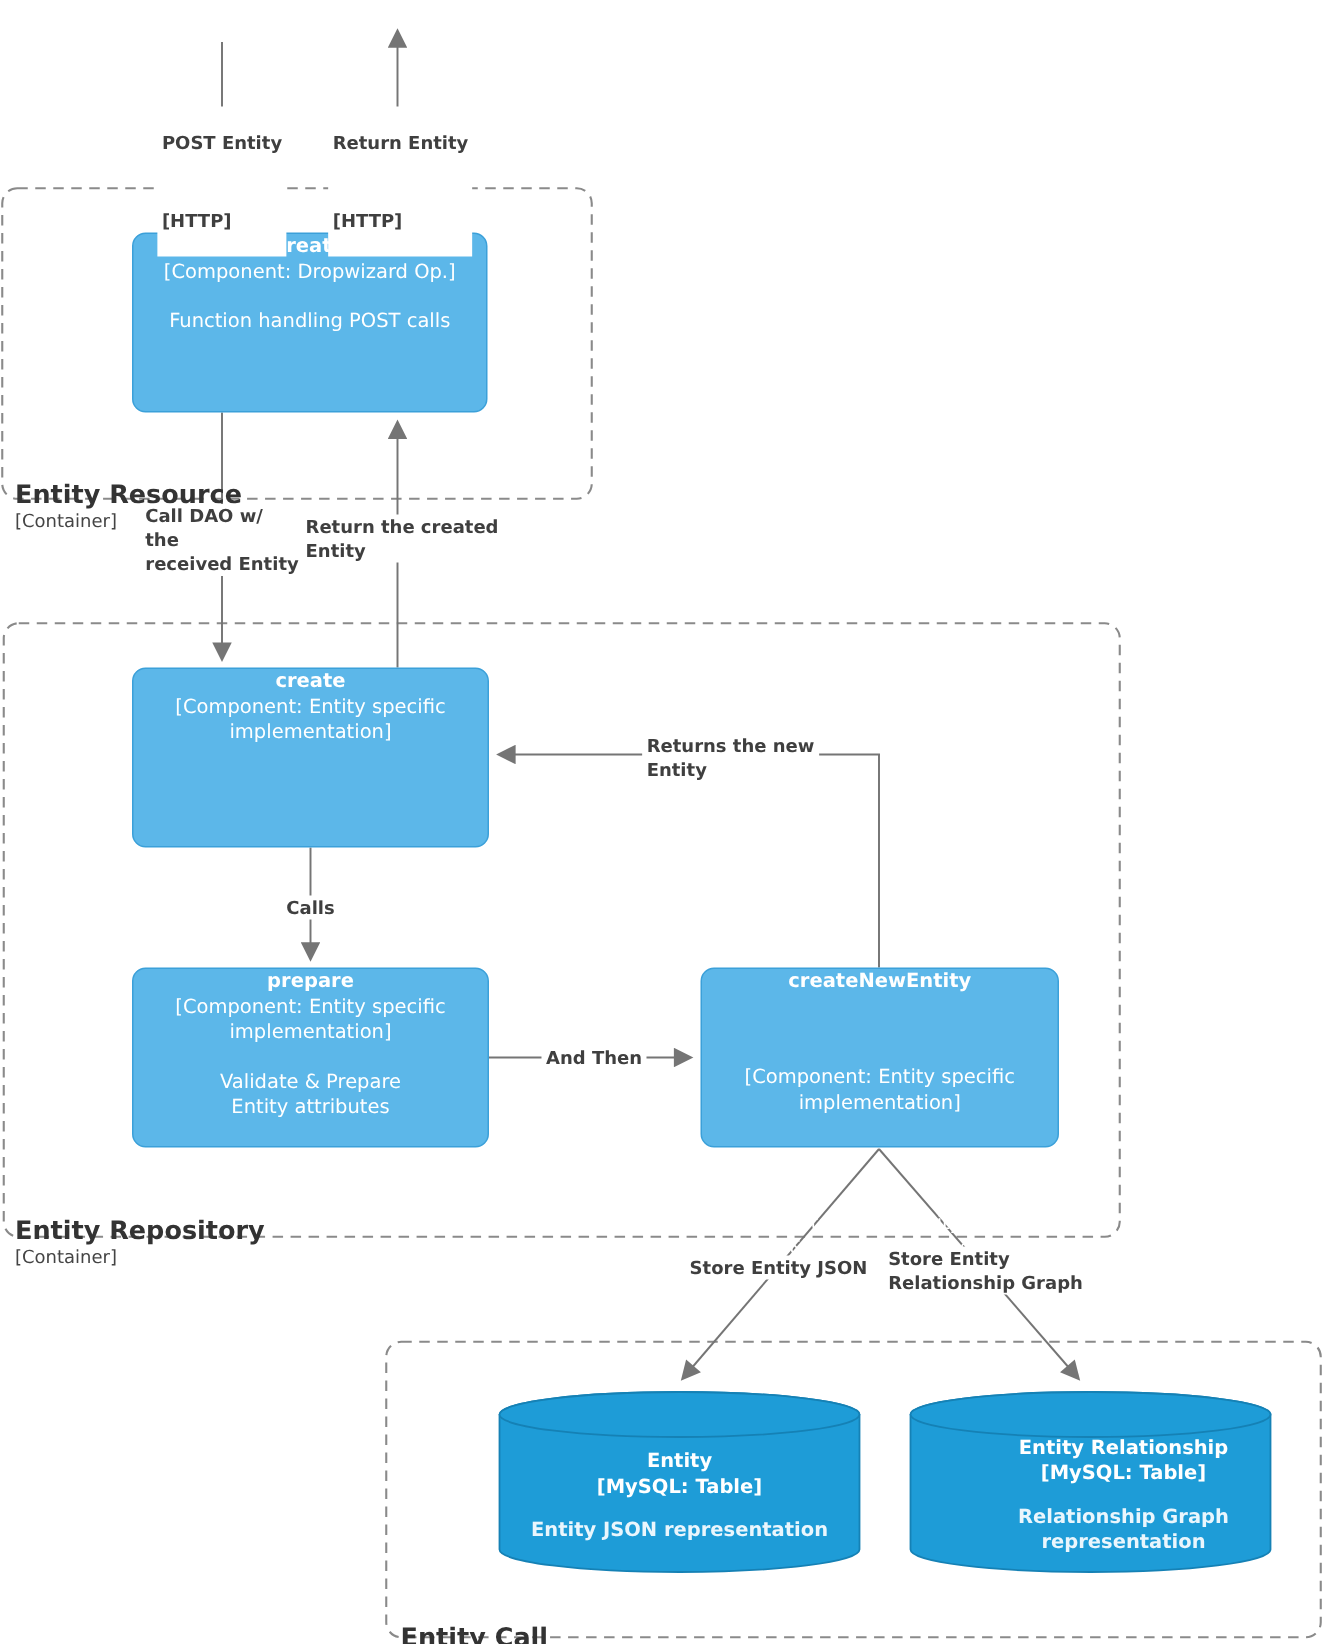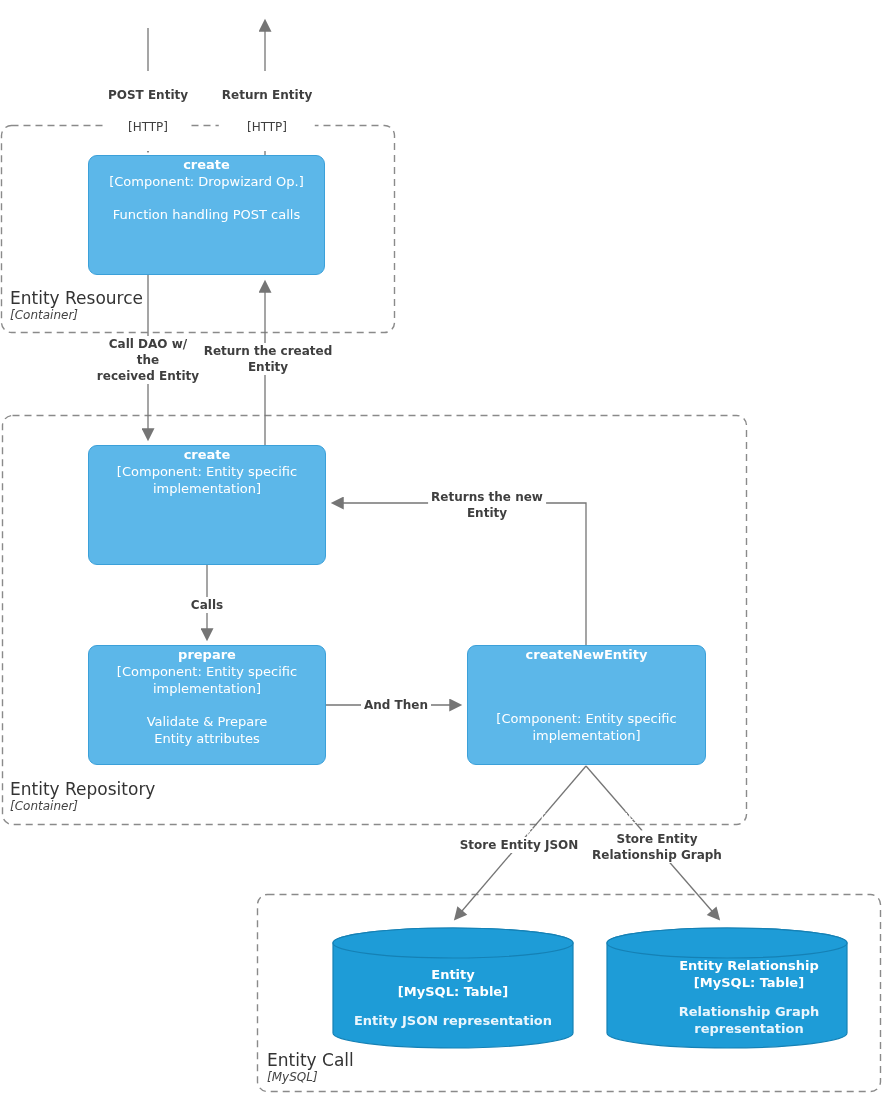--- a/index.html
+++ b/index.html
@@ -81,35 +81,34 @@
     font-weight: bold;
     padding-top: 18px;
     pointer-events: none;
   }
   .ds-label .node-desc { color: var(--node-desc-color); margin-top: 12px; }
   .container-label {
     position: absolute;
     color: var(--container-label-color);
     white-space: nowrap;
   }
-  .container-label .c-name { font-weight: normal; font-size: 17px; line-height: 20px; }
-  .container-label .c-type { font-size: 12px; line-height: 14px; color: #444444; font-style: italic; }
+  .container-label .c-name { font-weight: bold; font-size: 17px; line-height: 20px; margin-top: 32px; }
+  .container-label .c-type { font-size: 12px; line-height: 14px; color: #444444; }
   .edge-label {
     position: absolute;
     transform: translateX(-50%);
     background: var(--canvas-bg);
     color: var(--edge-label-color);
     font-size: 12px;
     font-weight: bold;
     line-height: 16px;
-    text-align: center;
     white-space: pre-line;
     padding: 0 3px;
   }
-  .edge-label .tech { font-weight: normal; }
+  .edge-label .tech { font-weight: bold; margin-top: 20px; }
 </style>
 </head>
 <body>
 
 <div class="canvas">
 
   <svg class="layer" viewBox="0 0 883 1096">
     <defs>
       <marker id="arr" viewBox="0 0 10 10" refX="7.5" refY="5" markerWidth="11" markerHeight="10" orient="auto-start-reverse">
         <path class="arrowhead" d="M0,0 L10,5 L0,10 Z"></path>

